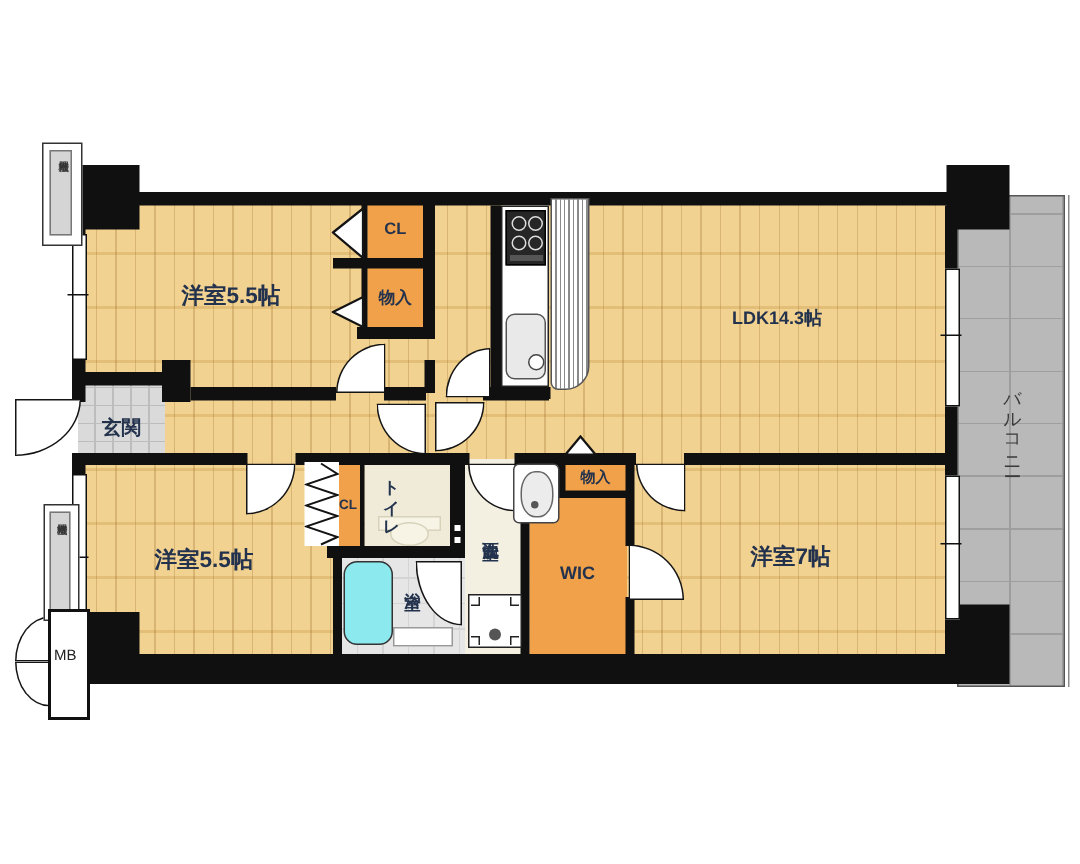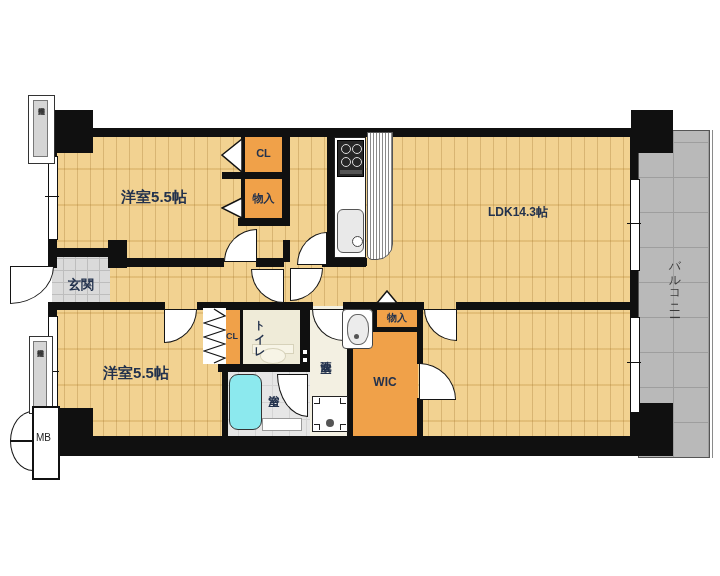--- a/index.html
+++ b/index.html
@@ -179,20 +179,21 @@
   </div>
   <div class="abs" style="left:29px;top:336px;width:22px;height:76px;background:#fff;border:1.5px solid #333;">
     <div class="abs" style="left:3px;top:4px;width:12px;height:64px;background:#d5d5d5;border:1px solid #777;"></div>
     <div class="lbl vert" style="left:5px;top:7px;font-size:7px;font-weight:normal;color:#333;letter-spacing:0;">室外機置場</div>
   </div>
   <div class="abs" style="left:32px;top:406px;width:24px;height:70px;background:#fff;border:2px solid #111;"></div>
 
   <div class="lbl ctr" style="left:92px;top:188px;width:124px;font-size:15px;">洋室5.5帖</div>
   <div class="lbl ctr" style="left:450px;top:204px;width:136px;font-size:12px;">LDK14.3帖</div>
   <div class="lbl ctr" style="left:74px;top:364px;width:124px;font-size:15px;">洋室5.5帖</div>
+  <div class="lbl ctr" style="left:464px;top:362px;width:126px;font-size:15px;">洋室7帖</div>
   <div class="lbl ctr" style="left:56px;top:276px;width:50px;font-size:13px;">玄関</div>
   <div class="lbl ctr" style="left:246px;top:147px;width:35px;font-size:11px;">CL</div>
   <div class="lbl ctr" style="left:245px;top:191px;width:37px;font-size:11px;">物入</div>
   <div class="lbl" style="left:226px;top:331px;font-size:9px;">CL</div>
   <div class="lbl vert" style="left:252px;top:312px;font-size:11px;">トイレ</div>
   <div class="lbl vert" style="left:266px;top:386px;font-size:11px;">浴室</div>
   <div class="lbl vert" style="left:318px;top:352px;font-size:11px;">洗面室</div>
   <div class="lbl ctr" style="left:364px;top:375px;width:42px;font-size:12px;">WIC</div>
   <div class="lbl ctr" style="left:377px;top:311px;width:40px;font-size:10px;">物入</div>
   <div class="lbl vert" style="left:666px;top:252px;font-size:12px;font-weight:normal;color:#3a3a3a;">バルコニー</div>

